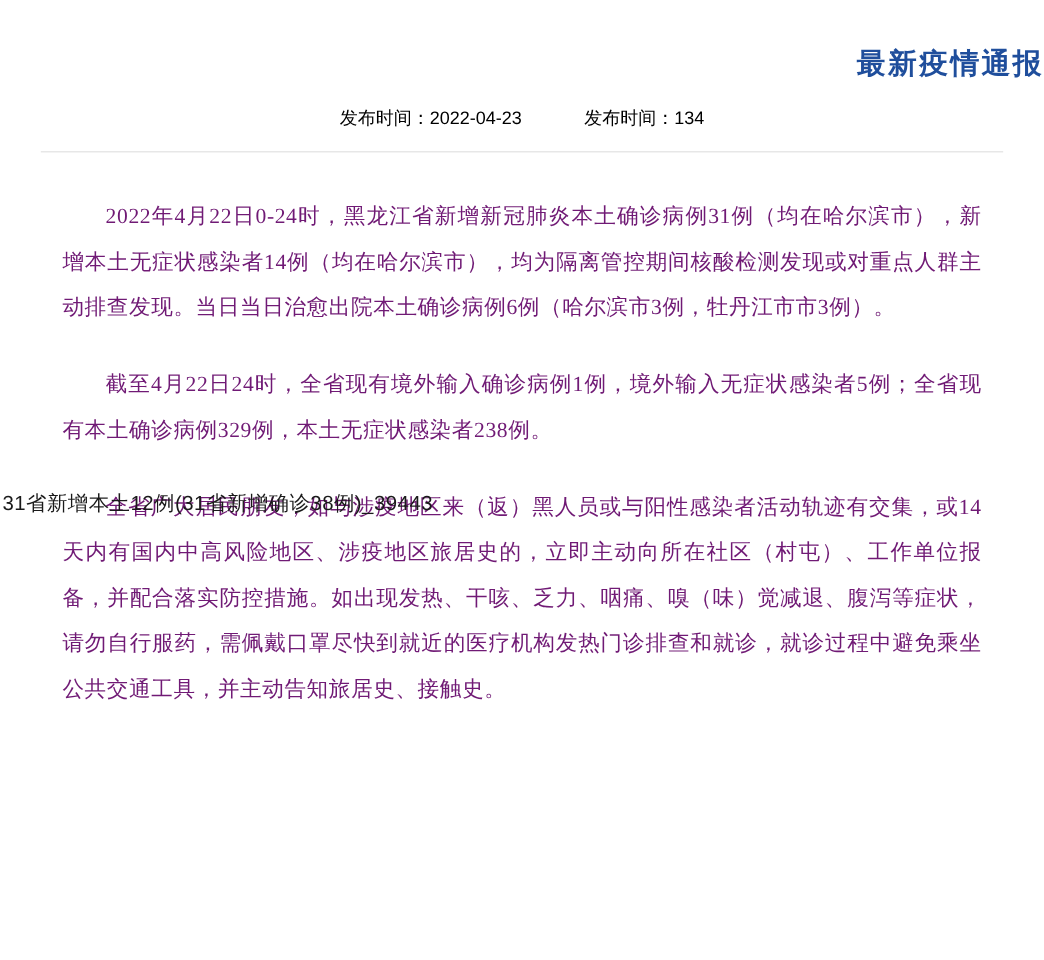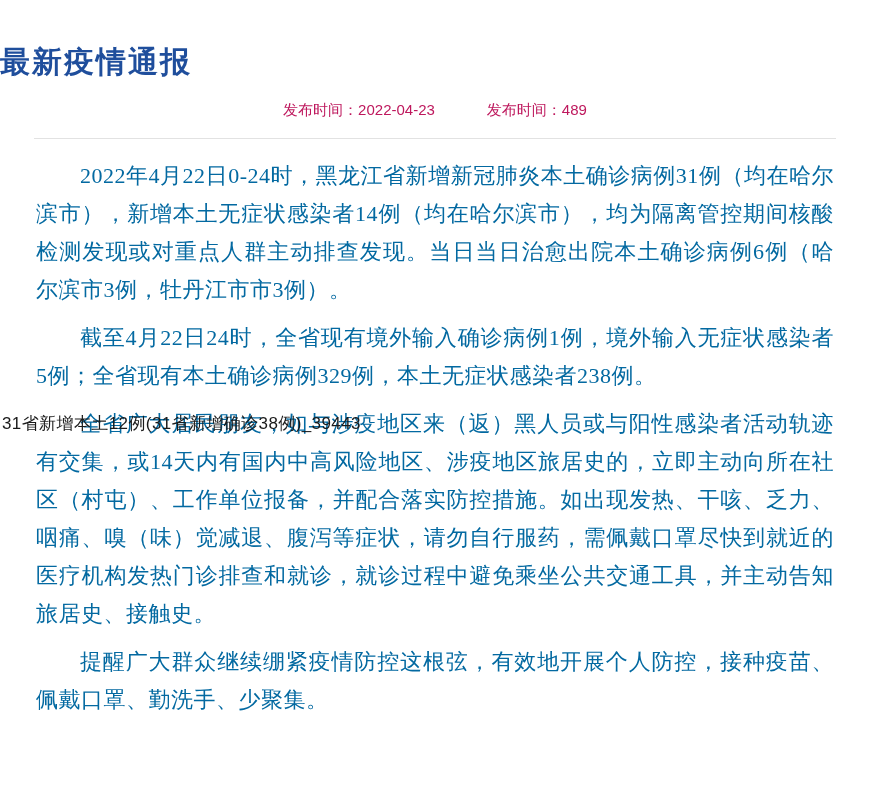--- a/index.html
+++ b/index.html
@@ -16,57 +16,57 @@
     position: relative;
   }
   .page {
     width: 870px;
     height: 800px;
     box-sizing: border-box;
     padding: 0;
     position: relative;
   }
   .article-title {
-    text-align: left;
+    text-align: right;
     font-family: "Liberation Sans", "DejaVu Sans", sans-serif;
     font-weight: bold;
-    font-size: 30px;
+    font-size: 24px;
     letter-spacing: 2px;
     color: #1f4e9c;
     padding-top: 22px;
     line-height: 1.3;
   }
   .meta-row {
     display: flex;
     justify-content: center;
     align-items: center;
     gap: 52px;
     margin-top: 20px;
     font-family: "Liberation Sans", "DejaVu Sans", sans-serif;
     font-size: 15px;
-    color: #be185d;
+    color: #000000;
   }
   .meta-item {
     white-space: nowrap;
   }
   .divider {
     margin: 18px 34px 0 34px;
     border-top: 1px solid #e2e2e2;
   }
   .body-content {
     padding: 8px 36px 0 36px;
   }
   .para {
-    font-size: 22px;
+    font-size: 18px;
     line-height: 38px;
     text-indent: 2em;
-    margin: 0;
+    margin: 16px;
     padding-top: 10px;
     text-align: justify;
-    color: #0369a1;
+    color: #701a75;
     letter-spacing: 0.5px;
   }
   .overlay-caption {
     position: absolute;
     left: 0px;
     top: 392px;
     width: 870px;
     font-family: "Liberation Sans", "DejaVu Sans", sans-serif;
     font-size: 17px;
     color: #1a1a1a;
@@ -79,27 +79,26 @@
 </style>
 </head>
 <body>
 
 <div class="page">
 
   <h1 class="article-title">最新疫情通报</h1>
 
   <div class="meta-row">
     <span class="meta-item"><span>发布时间：</span><span>2022-04-23</span></span>
-    <span class="meta-item"><span>发布时间：</span><span>489</span></span>
+    <span class="meta-item"><span>发布时间：</span><span>134</span></span>
   </div>
 
   <div class="divider"></div>
 
   <div class="body-content">
     <p class="para">2022年4月22日0-24时，黑龙江省新增新冠肺炎本土确诊病例31例（均在哈尔滨市），新增本土无症状感染者14例（均在哈尔滨市），均为隔离管控期间核酸检测发现或对重点人群主动排查发现。当日当日治愈出院本土确诊病例6例（哈尔滨市3例，牡丹江市市3例）。</p>
     <p class="para">截至4月22日24时，全省现有境外输入确诊病例1例，境外输入无症状感染者5例；全省现有本土确诊病例329例，本土无症状感染者238例。</p>
     <p class="para">全省广大居民朋友，如与涉疫地区来（返）黑人员或与阳性感染者活动轨迹有交集，或14天内有国内中高风险地区、涉疫地区旅居史的，立即主动向所在社区（村屯）、工作单位报备，并配合落实防控措施。如出现发热、干咳、乏力、咽痛、嗅（味）觉减退、腹泻等症状，请勿自行服药，需佩戴口罩尽快到就近的医疗机构发热门诊排查和就诊，就诊过程中避免乘坐公共交通工具，并主动告知旅居史、接触史。</p>
-    <p class="para">提醒广大群众继续绷紧疫情防控这根弦，有效地开展个人防控，接种疫苗、佩戴口罩、勤洗手、少聚集。</p>
   </div>
 
   <div class="overlay-caption">31省新增本土12例(31省新增确诊38例)_39443</div>
 
 </div>
 
 </body></html>

